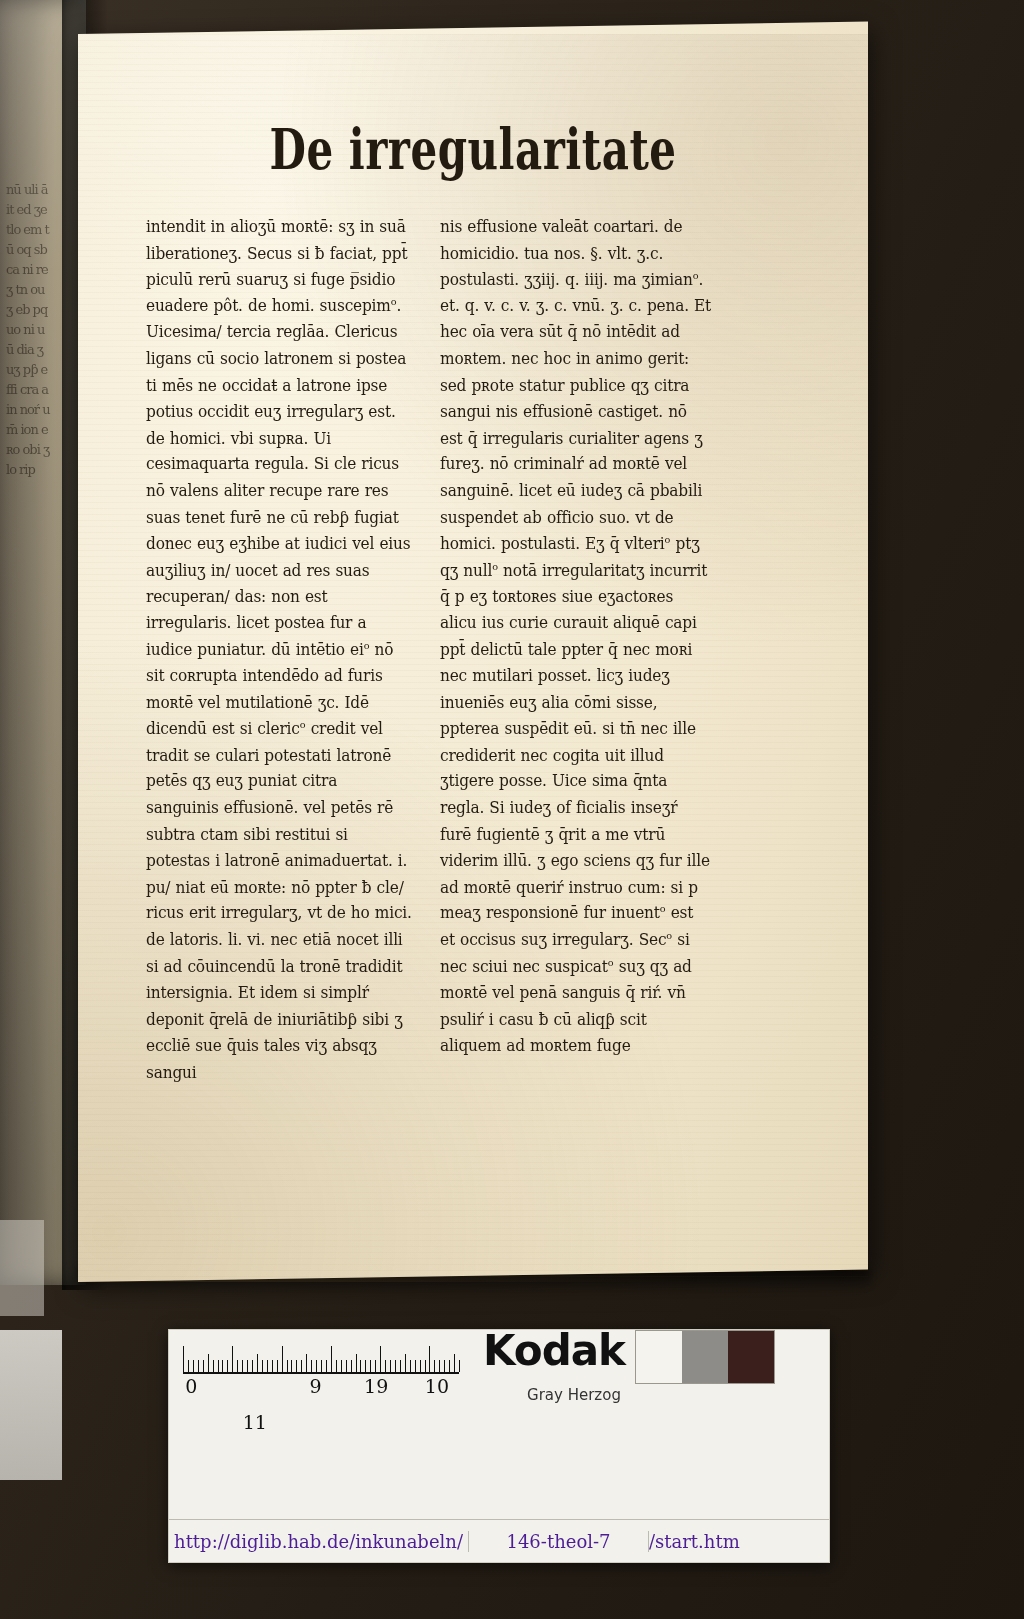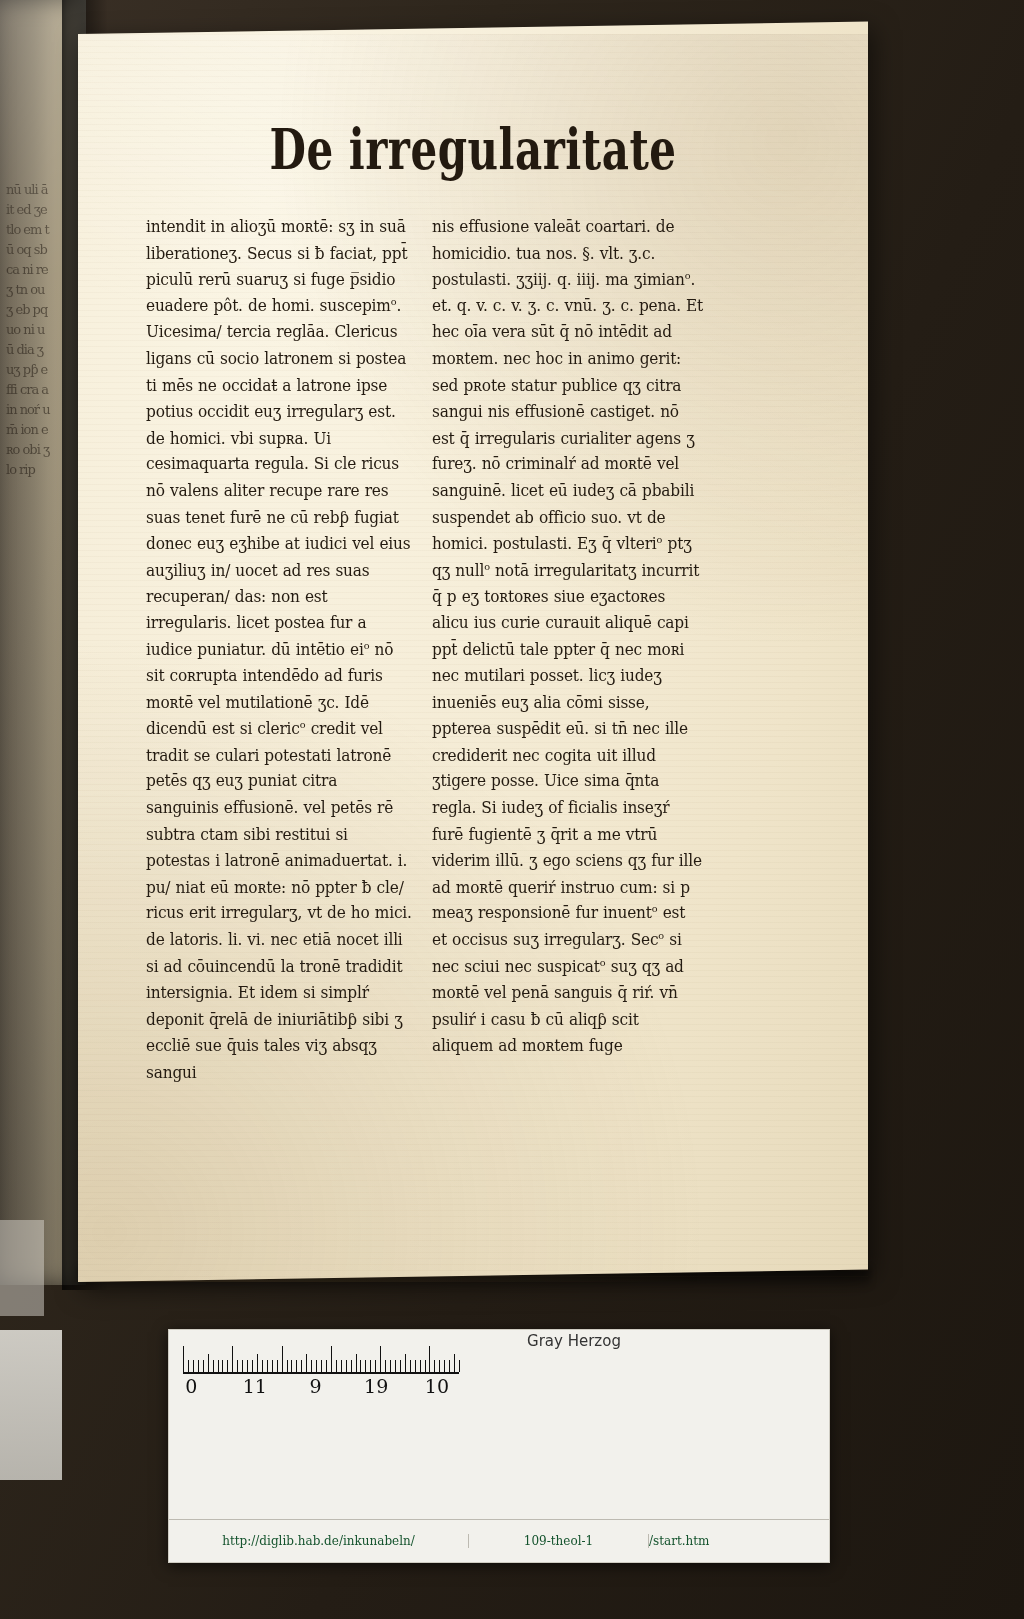--- a/index.html
+++ b/index.html
@@ -109,21 +109,21 @@
     transform-origin: center top;
   }
 
   
   .columns {
     position: absolute;
     left: 68px;
     top: 180px;
     width: 660px;
     display: flex;
-    gap: 18px;
+    gap: 26px;
   }
   .column {
     width: 268px;
     font-family: "DejaVu Serif", serif;
     font-size: 15.4px;
     line-height: 23.6px;
     color: #241b11;
     text-align: left;
     letter-spacing: -.2px;
     word-spacing: .5px;
@@ -245,22 +245,22 @@
     color: #333;
     margin-top: 2px;
     margin-left: -150px;
   }
   .target-bottom {
     display: flex;
     border-top: 1px solid #bdbab1;
     height: 42px;
     align-items: center;
     font-family: "DejaVu Serif", serif;
-    font-size: 12px;
-    color: #14532d;
+    font-size: 18px;
+    color: #4c1d95;
   }
   .tb-url {
     width: 300px;
     text-align: center;
     border-right: 1px solid #bdbab1;
     box-sizing: border-box;
   }
   .tb-sig {
     width: 180px;
     text-align: center;
@@ -383,32 +383,40 @@
             <div class="tick" style="left: 89.2857%; height: 26px;"></div>
             <div class="tick" style="left: 91.0714%; height: 12px;"></div>
             <div class="tick" style="left: 92.8571%; height: 12px;"></div>
             <div class="tick" style="left: 94.6429%; height: 12px;"></div>
             <div class="tick" style="left: 96.4286%; height: 12px;"></div>
             <div class="tick" style="left: 98.2143%; height: 18px;"></div>
             <div class="tick" style="left: 100%; height: 12px;"></div>
           </div>
         <div class="ruler-nums" id="ruler-nums">
             <span style="left: 3%;">0</span>
-            <span style="left: 26%;">11</span>
+            <span style="left: 26%; margin-top: 36px;">11</span>
             <span style="left: 48%;">9</span>
             <span style="left: 70%;">19</span>
             <span style="left: 92%;">10</span>
           </div>
       </div>
 
       <div class="kodak-box">
+        <div class="kodak-row">
+          <div class="kodak-word">Kodak</div>
+          <div class="grayscale-patches" id="gray-patches">
+              <div style="background: rgb(244, 243, 238);"></div>
+              <div style="background: rgb(142, 140, 136);"></div>
+              <div style="background: rgb(58, 31, 28);"></div>
+            </div>
+        </div>
         <div class="kodak-sub">Gray Herzog</div>
       </div>
     </div>
 
     <div class="target-bottom">
       <div class="tb-url">http://diglib.hab.de/inkunabeln/</div>
-      <div class="tb-sig">109-theol-1</div>
+      <div class="tb-sig">146-theol-7</div>
       <div class="tb-start">/start.htm</div>
     </div>
   </div>
 
 </div>
 
 </body></html>

